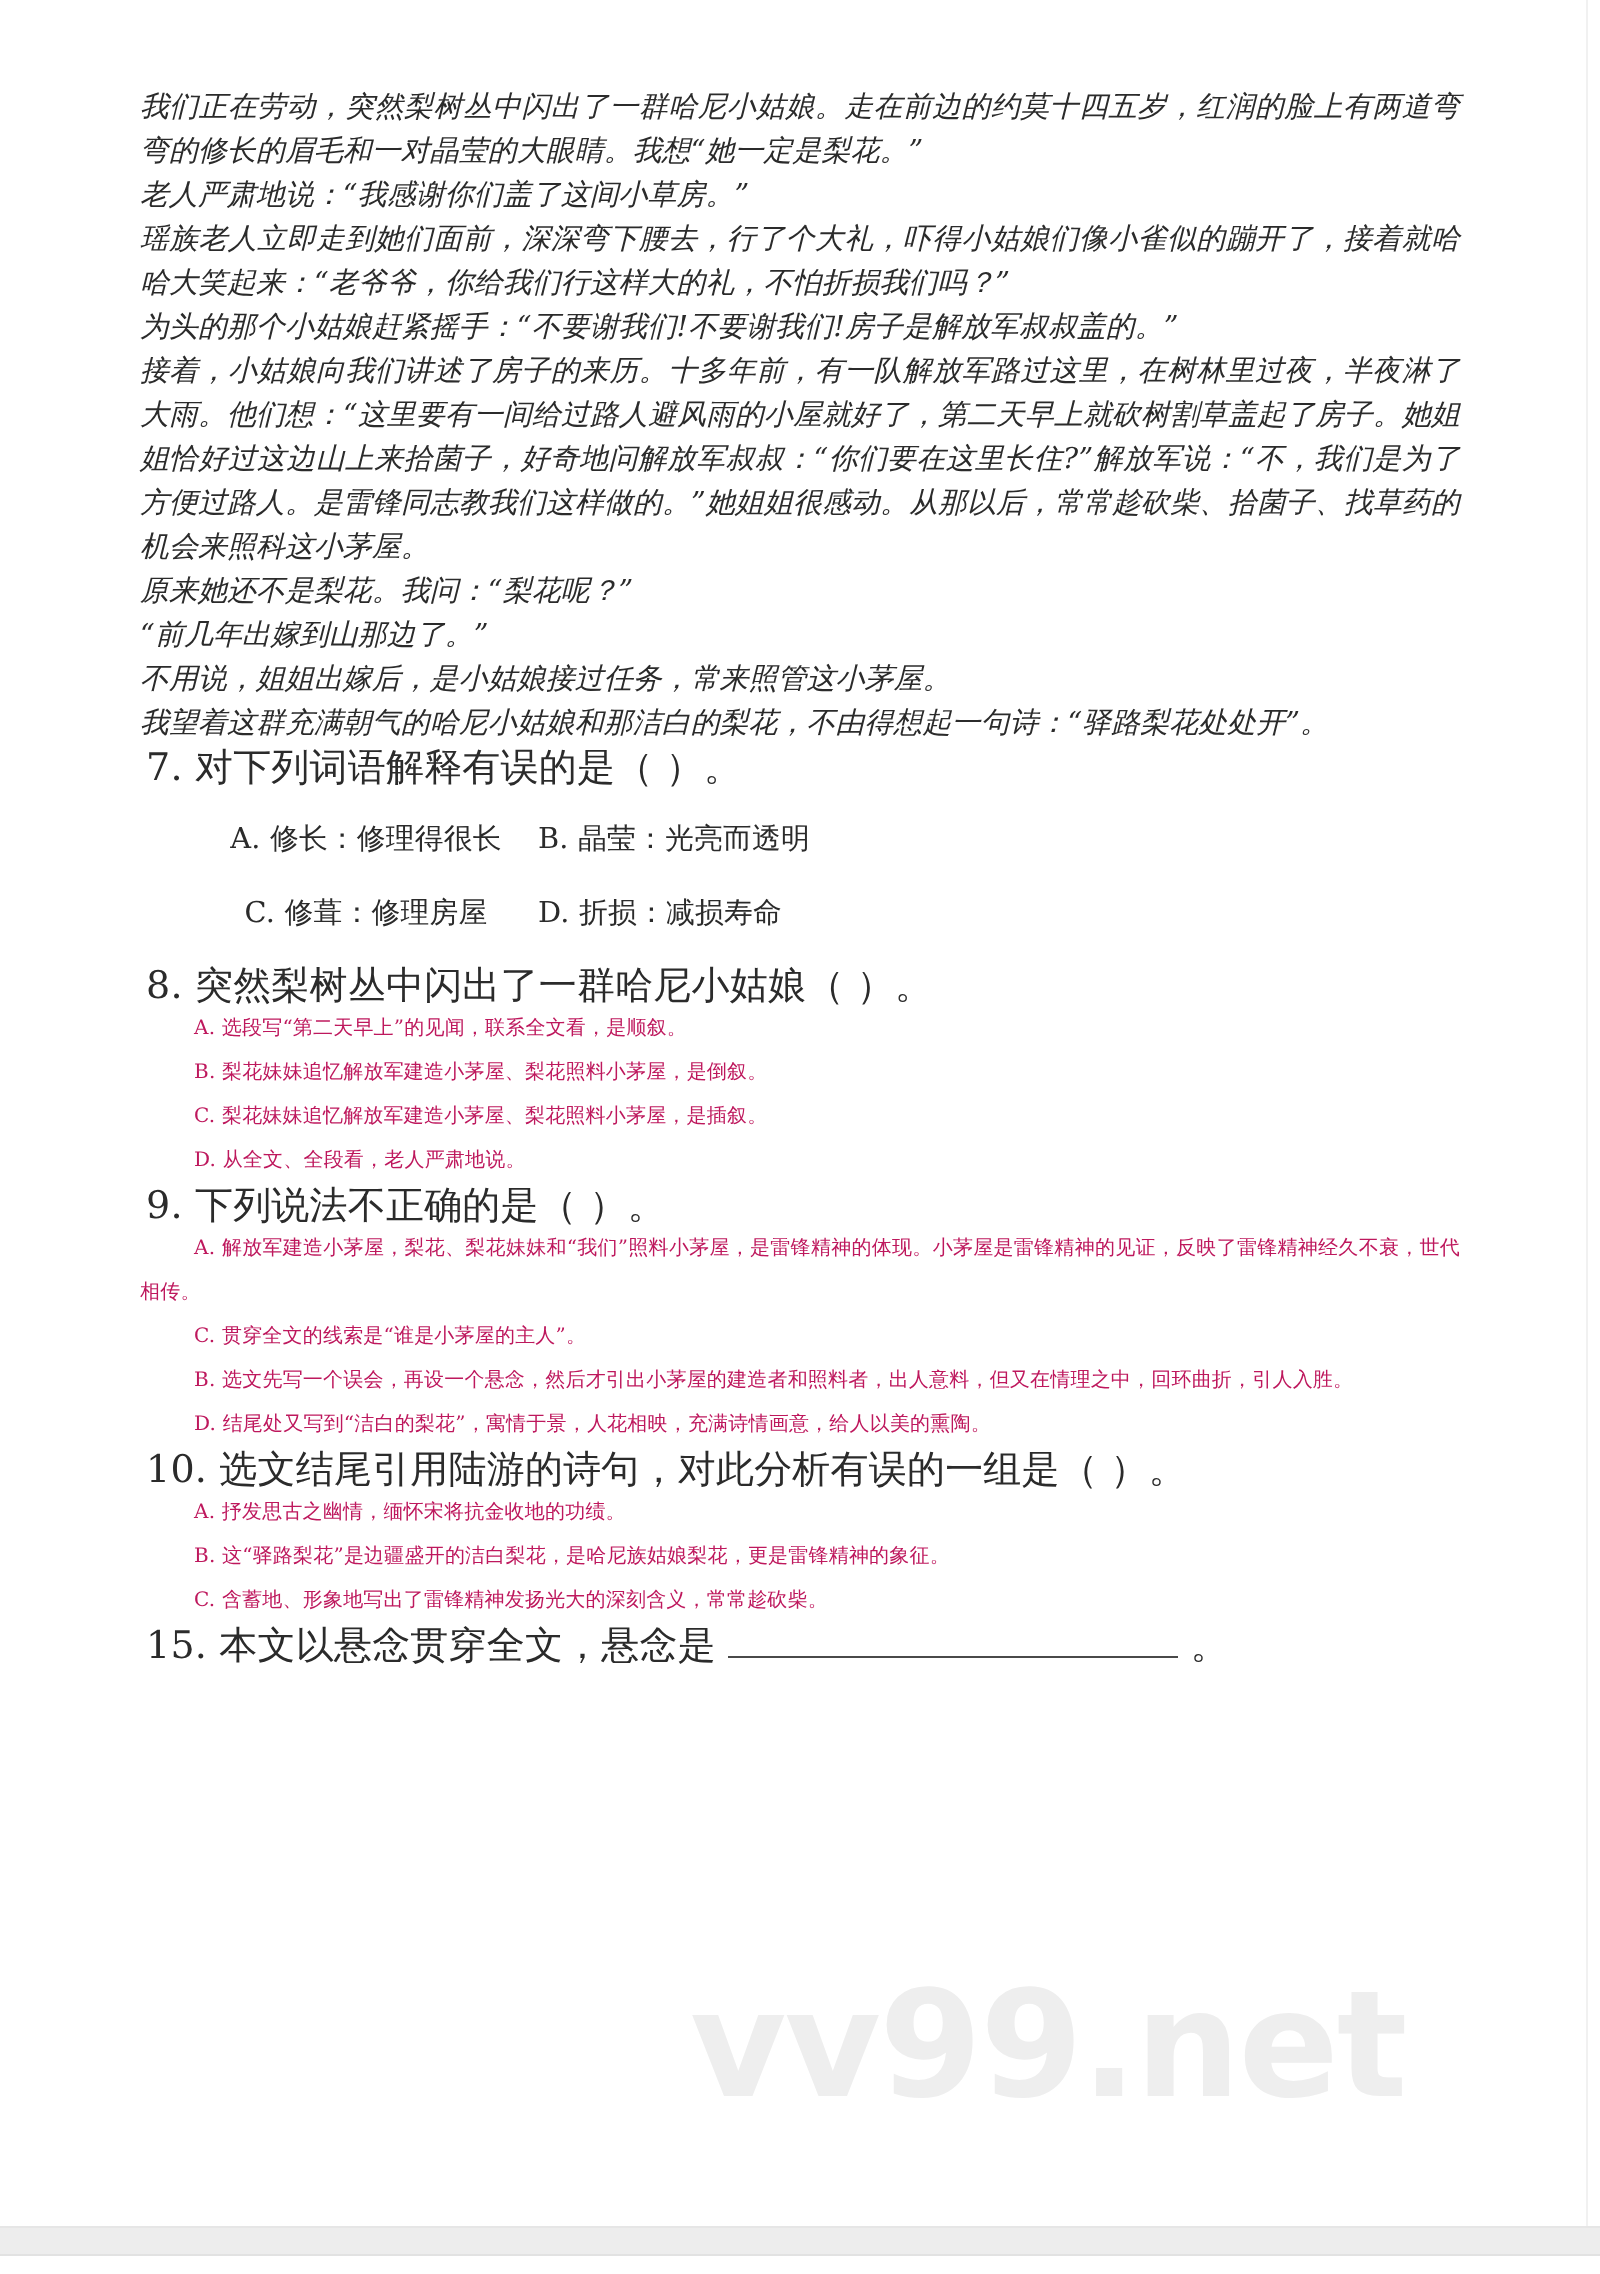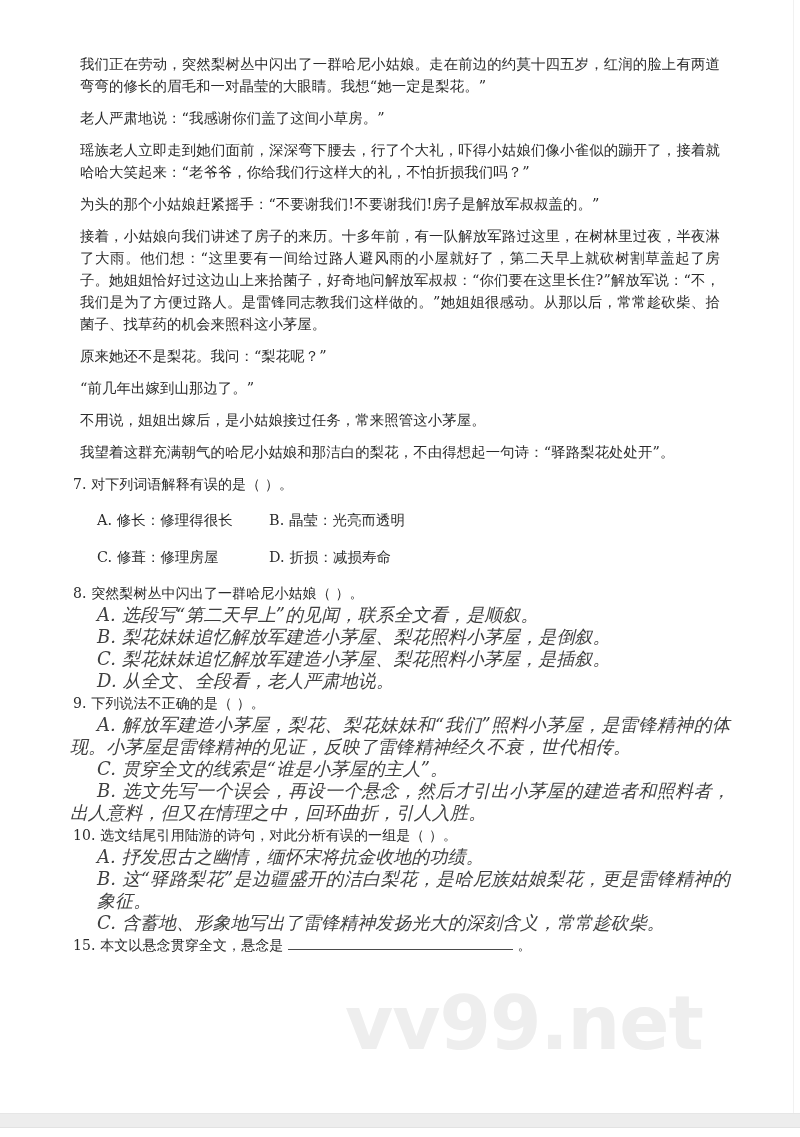--- a/index.html
+++ b/index.html
@@ -56,54 +56,54 @@
     user-select: none;
   }
 
   
   .para {
     font-size: 14.4px;
     line-height: 22px;
     color: #2b2b2b;
     text-align: justify;
     text-justify: inter-ideograph;
-    margin: 10px;
+    margin: 0;
     padding: 0;
     letter-spacing: 0.1px;
+    font-style: italic;
   }
   .qline {
-    font-size: 14px;
+    font-size: 19px;
     line-height: 22px;
     color: #2b2b2b;
     margin: 0;
     padding: 0;
     padding-left: 3px;
     letter-spacing: 0.1px;
   }
   .optline {
-    font-size: 18px;
+    font-size: 10px;
     line-height: 22px;
-    color: #404040;
+    color: #be185d;
     margin: 0;
     padding: 0;
     padding-left: 27px;
     letter-spacing: 0.1px;
     text-align: justify;
     text-justify: inter-ideograph;
-    font-style: italic;
   }
   .optrow {
     display: block;
     font-size: 14.4px;
     line-height: 22px;
     color: #2b2b2b;
     padding-left: 27px;
     letter-spacing: 0.1px;
   }
-  .optrow .col-a { display: inline-block; width: 172px; }
+  .optrow .col-a { display: inline-block; width: 172px; text-align: center; }
   .blank-line {
     display: inline-block;
     border-bottom: 1px solid #4a4a4a;
     height: 13px;
     vertical-align: baseline;
   }
   .marker { white-space: pre; }
   .latin { font-family: "DejaVu Serif", "Liberation Serif", serif; }
 </style>
 </head>
@@ -150,20 +150,21 @@
       <p class="optline"><span class="latin">D.</span>&nbsp;<span>从全文、全段看，老人严肃地说。</span></p>
     </div>
 
     <div>
       <p class="qline">
         <span class="marker latin">9.</span><span>&nbsp;</span><span>下列说法不正确的是（    ）。</span>
       </p>
       <p class="optline" style="text-indent:0;padding-left:0;"><span style="display:inline-block;width:27px;"></span><span class="latin">A.</span>&nbsp;<span>解放军建造小茅屋，梨花、梨花妹妹和“我们”照料小茅屋，是雷锋精神的体现。小茅屋是雷锋精神的见证，反映了雷锋精神经久不衰，世代相传。</span></p>
       <p class="optline"><span class="latin">C.</span>&nbsp;<span>贯穿全文的线索是“谁是小茅屋的主人”。</span></p>
       <p class="optline" style="text-indent:0;padding-left:0;"><span style="display:inline-block;width:27px;"></span><span class="latin">B.</span>&nbsp;<span>选文先写一个误会，再设一个悬念，然后才引出小茅屋的建造者和照料者，出人意料，但又在情理之中，回环曲折，引人入胜。</span></p>
+      <p class="optline"><span class="latin">D.</span>&nbsp;<span>结尾处又写到“洁白的梨花”，寓情于景，人花相映，充满诗情画意，给人以美的熏陶。</span></p>
     </div>
 
     <div>
       <p class="qline">
         <span class="marker latin">10.</span><span>&nbsp;</span><span>选文结尾引用陆游的诗句，对此分析有误的一组是（    ）。</span>
       </p>
       <p class="optline"><span class="latin">A.</span>&nbsp;<span>抒发思古之幽情，缅怀宋将抗金收地的功绩。</span></p>
       <p class="optline"><span class="latin">B.</span>&nbsp;<span>这“驿路梨花”是边疆盛开的洁白梨花，是哈尼族姑娘梨花，更是雷锋精神的象征。</span></p>
       <p class="optline"><span class="latin">C.</span>&nbsp;<span>含蓄地、形象地写出了雷锋精神发扬光大的深刻含义，常常趁砍柴。</span></p>
     </div>

